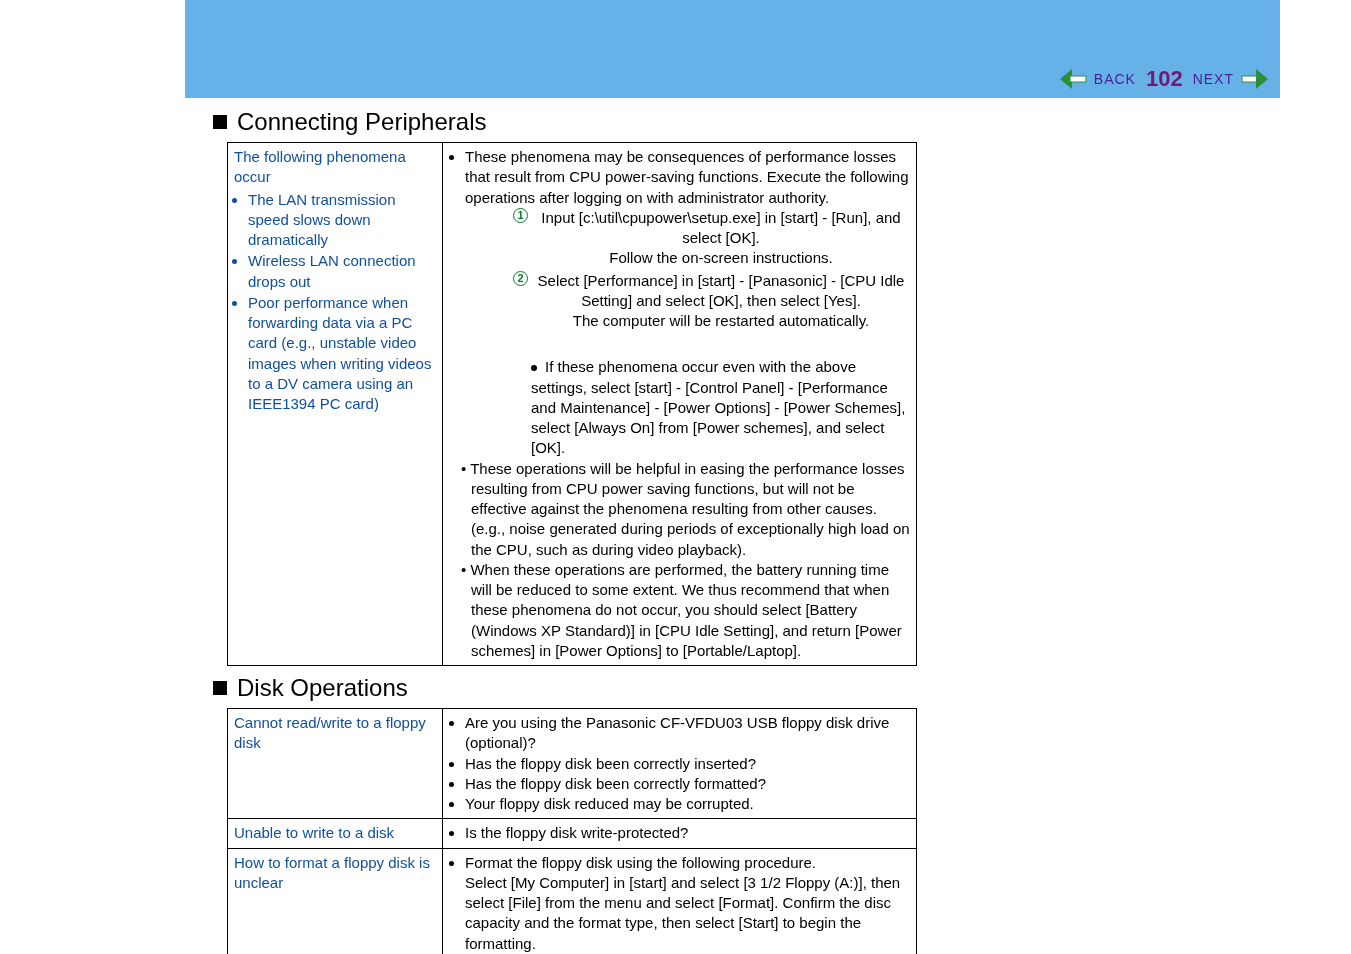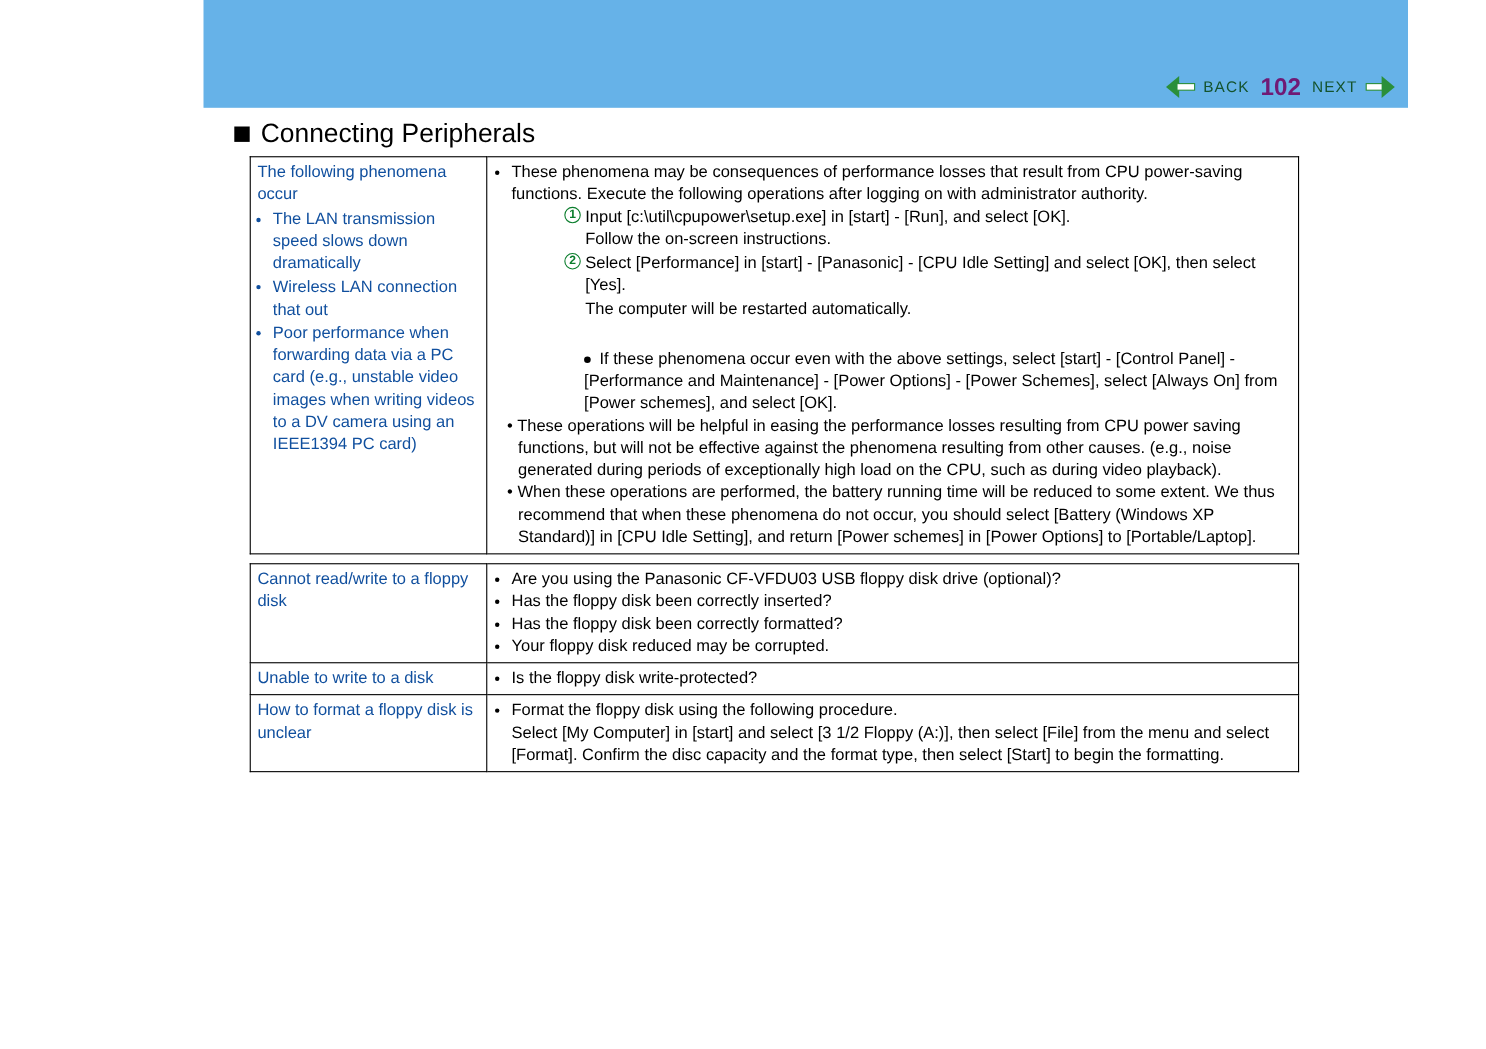--- a/index.html
+++ b/index.html
@@ -32,21 +32,21 @@
   .navstrip {
     position: absolute;
     right: 10px;
     bottom: 6px;
     display: flex;
     align-items: center;
     gap: 6px;
     font-size: 14px;
   }
   .navstrip .back-lbl, .navstrip .next-lbl {
-    color: #14532d;
+    color: #4c1d95;
     font-weight: normal;
     letter-spacing: 1px;
   }
   .navstrip .pagenum {
     color: #701a75;
     font-size: 22px;
     font-weight: bold;
     margin: 0 4px;
   }
   .arrow-left, .arrow-right { display:inline-flex; align-items:center; }
@@ -62,21 +62,21 @@
   }
   .section-head .sq {
     width:14px; height:14px; background:#000;
   }
   .section-head .txt {
     font-size:24px;
     color:#000;
   }
   table.trouble {
     border-collapse: collapse;
-    width: 954px;
+    width: 690px;
     margin-left: 14px;
     margin-bottom: 8px;
   }
   table.trouble td {
     border: 1px solid #000;
     vertical-align: top;
     padding: 4px 6px 4px 6px;
     font-size: 15px;
     line-height: 1.35;
   }
@@ -95,21 +95,21 @@
     border:1.5px solid #0a7d2c;
     color:#0a7d2c;
     border-radius:50%;
     font-size:11px;
     align-items:center;justify-content:center;
     font-weight:bold;
     margin-right:4px;
     flex-shrink:0;
   }
   .step { display:flex; margin-bottom:2px; padding-left:48px; }
-  .step .stbody { flex:1; }
+  .step .stbody { flex:1;text-align:center; }
   .subbullet { padding-left: 66px; margin-top: 26px; }
   .subbullet .dot { display:inline-block; width:6px;height:6px;background:#000;border-radius:50%; margin-right:8px; vertical-align:middle;}
   .note { padding-left: 12px; text-indent:-10px; margin-left:10px; }
   .note::before { content:"• "; }
   ul.leftlist { list-style: disc; margin-top:2px; padding-left:14px;}
   ul.leftlist li { margin-bottom:1px; }
 </style>
 </head>
 <body>
 
@@ -142,21 +142,21 @@
       <span class="txt">Connecting Peripherals</span>
     </div>
 
     <table class="trouble">
       <tbody>
           <tr>
         <td class="left">
           <div>The following phenomena occur</div>
           <ul class="leftlist blb">
             <li>The LAN transmission speed slows down dramatically</li>
-            <li>Wireless LAN connection that out</li>
+            <li>Wireless LAN connection drops out</li>
             <li>Poor performance when forwarding data via a PC card (e.g., unstable video images when writing videos to a DV camera using an IEEE1394 PC card)</li>
           </ul>
         </td>
         <td>
           <ul class="tight blkbullet">
             <li>
               <span>These phenomena may be consequences of performance losses that result from CPU power-saving functions. Execute the following operations after logging on with administrator authority.</span>
               <div class="step">
                 <span class="circnum">1</span>
                 <div class="stbody">
@@ -176,20 +176,24 @@
               </div>
             </li>
           </ul>
           <div class="note">These operations will be helpful in easing the performance losses resulting from CPU power saving functions, but will not be effective against the phenomena resulting from other causes. (e.g., noise generated during periods of exceptionally high load on the CPU, such as during video playback).</div>
           <div class="note">When these operations are performed, the battery running time will be reduced to some extent. We thus recommend that when these phenomena do not occur, you should select [Battery (Windows XP Standard)] in [CPU Idle Setting], and return [Power schemes] in [Power Options] to [Portable/Laptop].</div>
         </td>
       </tr>
     </tbody>
       </table>
 
+    <div class="section-head">
+      <span class="sq"></span>
+      <span class="txt">Disk Operations</span>
+    </div>
 
     <table class="trouble">
       <tbody>
           <tr>
         <td class="left bluetxt">Cannot read/write to a floppy disk</td>
         <td>
           <ul class="tight blkbullet">
             <li>Are you using the Panasonic CF-VFDU03 USB floppy disk drive (optional)?</li>
             <li>Has the floppy disk been correctly inserted?</li>
             <li>Has the floppy disk been correctly formatted?</li>

